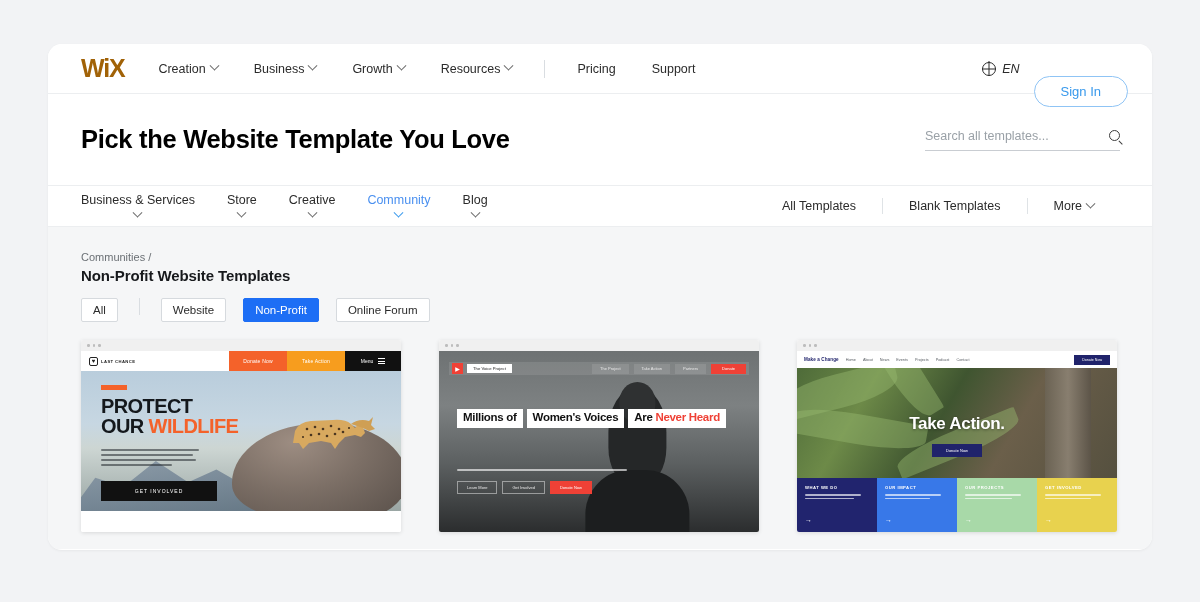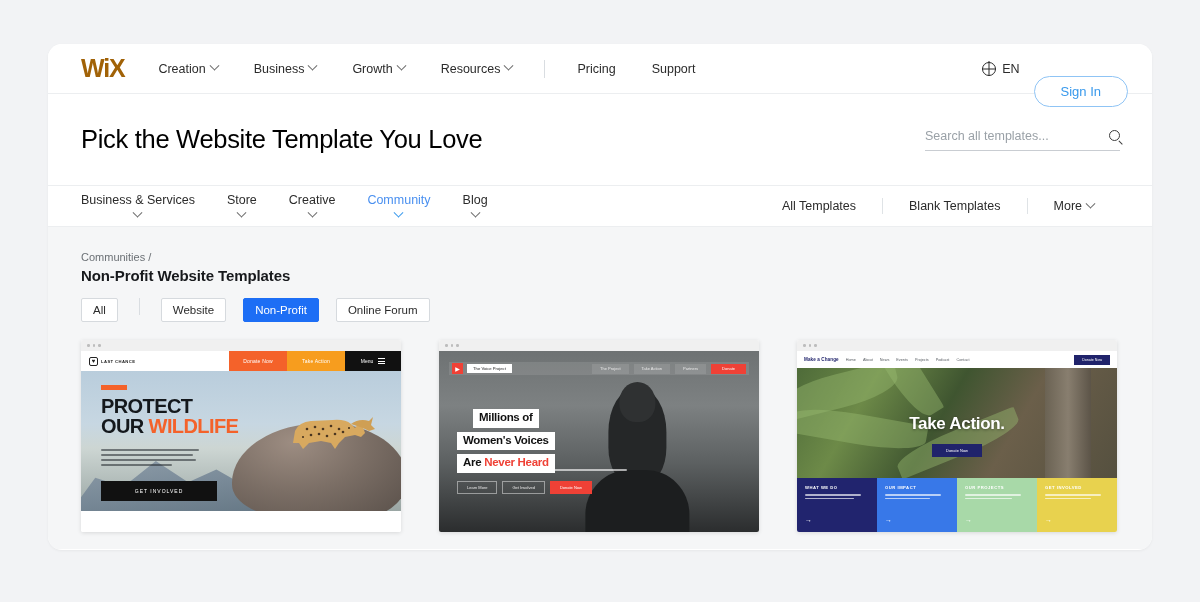--- a/index.html
+++ b/index.html
@@ -62,21 +62,21 @@
   }
   .caret.blue { border-color: #3899ec; }
   .topbar-right {
     margin-left: auto;
     display: flex;
     align-items: center;
     gap: 14px;
   }
   .lang {
     display: flex; align-items: flex-start; gap: 6px;
-    font-size: 12.5px; color: #2b2b2b; cursor: pointer;
+    font-size: 12.5px; color: #2b2b2b; cursor: pointer; font-style: italic;
   }
   .globe {
     width: 14px; height: 14px;
     border: 1.2px solid #2b2b2b;
     border-radius: 50%;
     position: relative;
   }
   .globe::before {
     content: ""; position: absolute;
     left: 50%; top: -1.2px; bottom: -1.2px;
@@ -105,21 +105,21 @@
   .titlerow {
     height: 92px;
     display: flex;
     align-items: center;
     padding: 0 32px 0 33px;
     border-bottom: 1px solid #eceef0;
     background: #fff;
   }
   .page-title {
     font-size: 25.5px;
-    font-weight: 400;
+    font-weight: 700;
     color: #000;
     letter-spacing: -0.3px;
   }
   .searchbox {
     margin-left: auto;
     width: 195px;
     display: flex;
     align-items: center;
     border-bottom: 1px solid #c9cdd2;
     padding-bottom: 7px;
@@ -315,21 +315,21 @@
   }
   .c2-head { position: absolute; left: 50%; top: 0; transform: translateX(-50%); width: 36px; height: 40px; border-radius: 50% 50% 45% 45%; background: #2f3132; }
   .c2-hair { position: absolute; left: 50%; top: 6px; transform: translateX(-50%); width: 58px; height: 96px; border-radius: 46% 46% 38% 38%; background: #252728; }
   .c2-shoulders { position: absolute; left: 50%; bottom: 0; transform: translateX(-50%); width: 104px; height: 62px; border-radius: 44px 44px 0 0; background: #1c1e1f; }
   .c2-hl {
     display: inline-block; background: #fff; color: #111;
     font-size: 11.5px; font-weight: 800; line-height: 1;
     padding: 3px 6px 4px 6px; letter-spacing: -.3px;
   }
   .c2-hl em { font-style: normal; color: #ef4136; }
-  .c2-heads { position: absolute; left: 18px; top: 58px; display: flex; flex-direction: column; align-items: center; gap: 4px; }
+  .c2-heads { position: absolute; left: 18px; top: 58px; display: flex; flex-direction: row; align-items: flex-end; gap: 4px; }
   .c2-sub { position: absolute; left: 18px; top: 118px; width: 170px; height: 2px; background: rgba(255,255,255,.62); border-radius: 1px; }
   .c2-btns { position: absolute; left: 18px; top: 130px; display: flex; gap: 5px; }
   .c2-btns span { font-size: 4px; color: #e9e9e9; border: 1px solid rgba(255,255,255,.45); padding: 3px 9px; white-space: nowrap; }
   .c2-btns .solid { background: #ef4136; border-color: #ef4136; color: #fff; }
 
   
   .c3-nav { height: 17px; background: #fff; display: flex; align-items: center; padding: 0 7px; gap: 7px; }
   .c3-brand { font-size: 4.6px; font-weight: 800; color: #20236b; letter-spacing: .1px; white-space: nowrap; }
   .c3-links { display: flex; gap: 7px; }
   .c3-links span { font-size: 3.8px; color: #5c6166; white-space: nowrap; }

